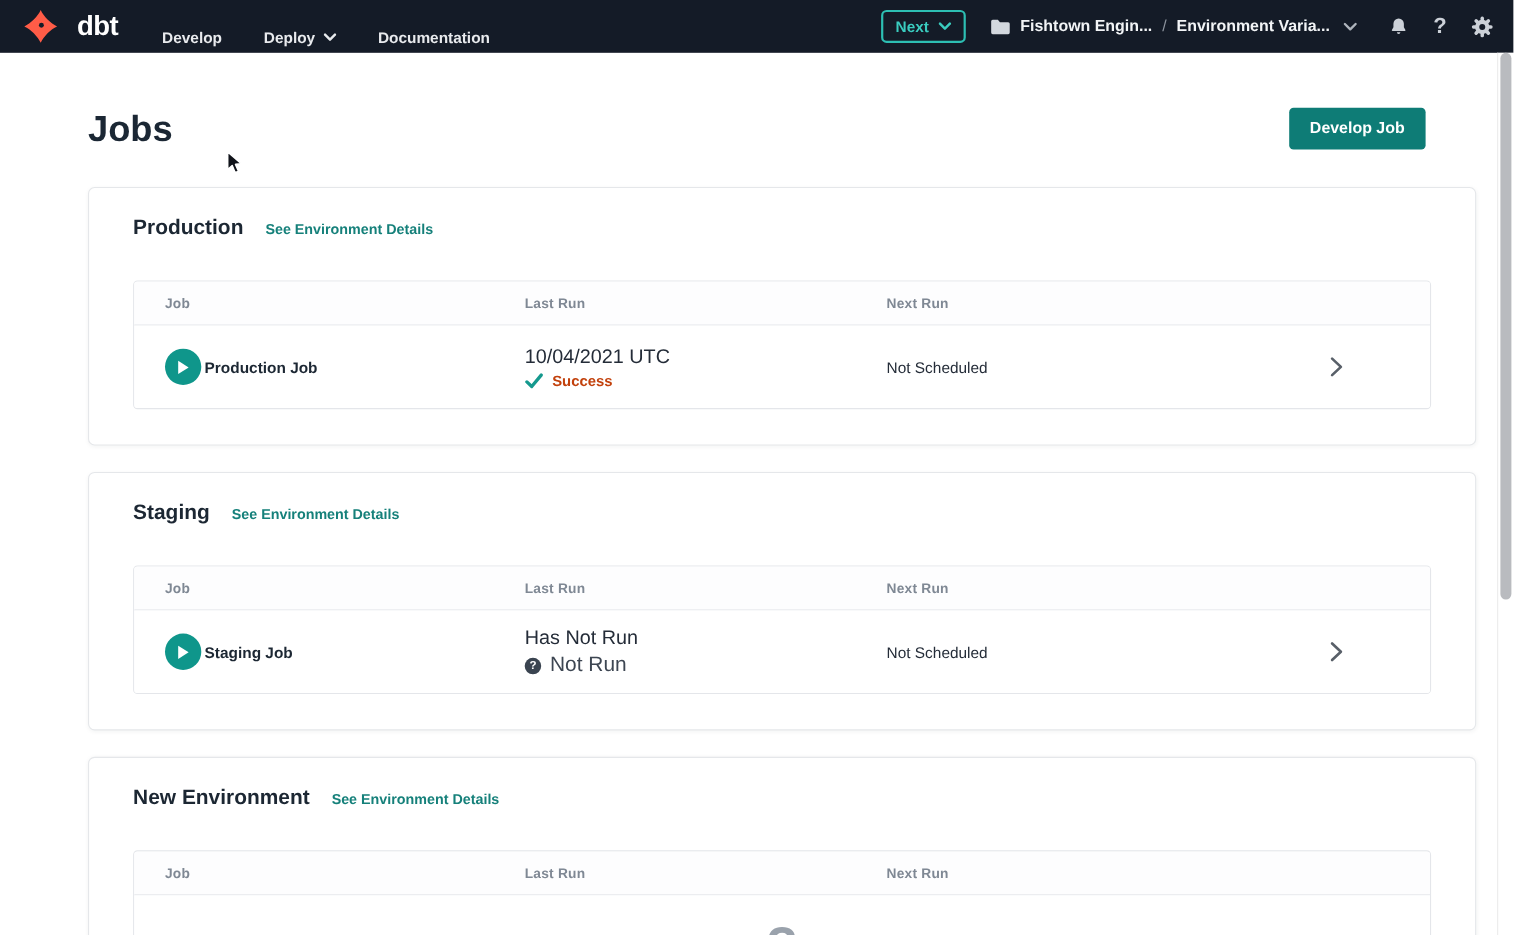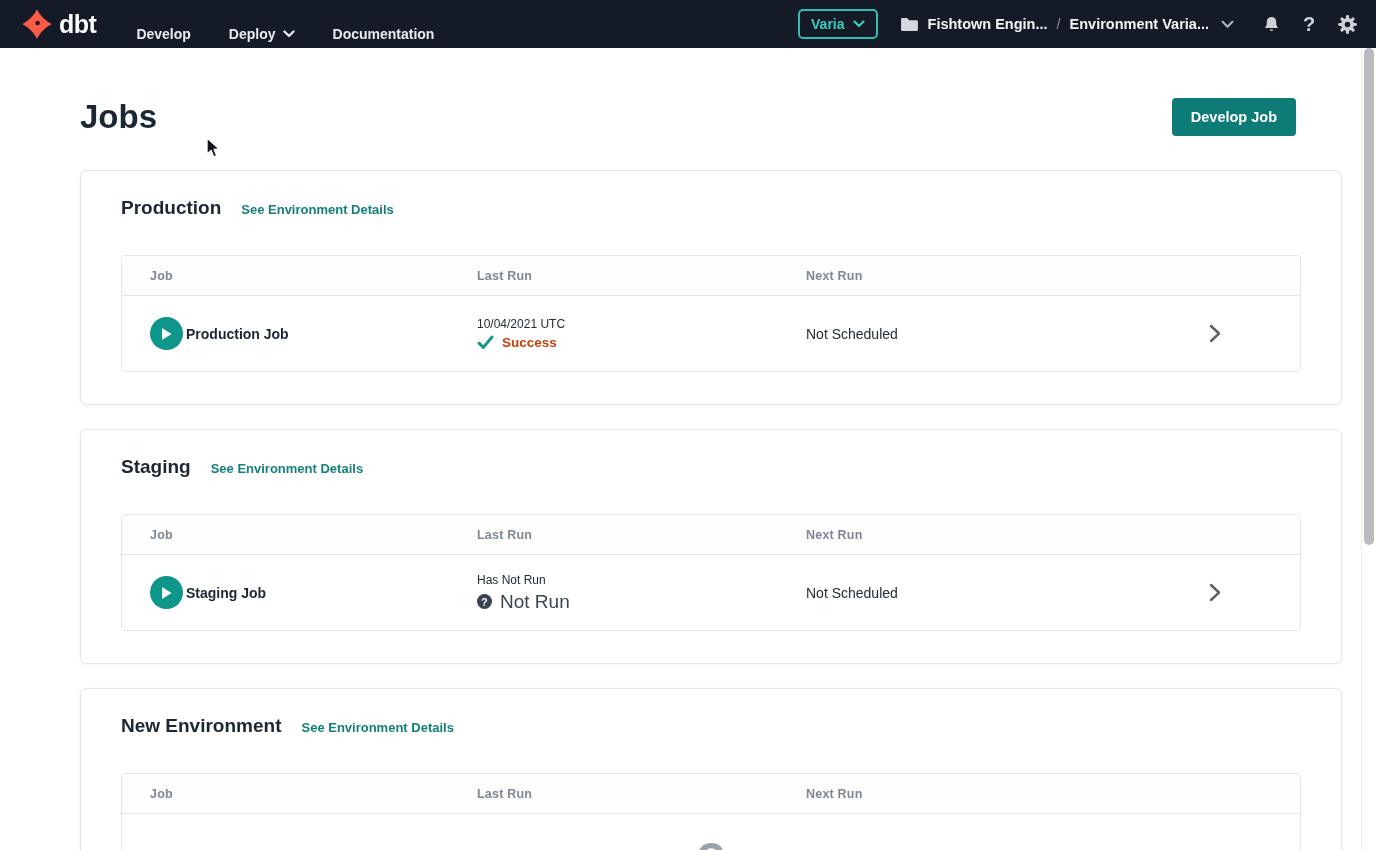--- a/index.html
+++ b/index.html
@@ -2,21 +2,21 @@
 <html><head>
 <meta charset="utf-8">
 <style>
   * { margin:0; padding:0; box-sizing:border-box; }
   html,body { width:1376px; height:850px; overflow:hidden; background:#fff;
     font-family:"Liberation Sans", sans-serif; }
 
   
   .topnav { position:relative; height:48px; background:#141b27; display:flex;
     align-items:center; padding:0 18px 0 20px; color:#e8eaed; }
-  .logo { display:flex; align-items:center; gap:5px; margin-right:40px; }
+  .logo { display:flex; align-items:center; gap:16px; margin-right:40px; }
   .logo-text { color:#fff; font-size:25px; font-weight:bold; letter-spacing:-0.5px; }
   .nav-menu { display:flex; align-items:center; gap:38px; }
   .nav-item { font-size:14px; font-weight:bold; color:#e8eaed; cursor:pointer;
     display:flex; align-items:center; gap:7px;margin-top:20px; }
   .nav-right { margin-left:auto; display:flex; align-items:center; gap:22px; }
   .beta-badge { display:flex; align-items:center; gap:8px; border:2px solid #2dbfb3;
     border-radius:5px; padding:5px 11px; color:#3accbf; font-size:14px; font-weight:bold;
     cursor:pointer; }
   .breadcrumb { display:flex; align-items:center; gap:9px; font-size:14.5px; font-weight:bold; cursor:pointer; }
   .crumb-sep { color:#8d949e; font-weight:normal; }
@@ -44,21 +44,21 @@
   .t-head { display:grid; grid-template-columns:327px 329px 1fr 90px; align-items:center;
     height:40px; padding:0 40px 0 28px; border-bottom:1px solid #e4e6ea; background:#fdfdfe; }
   .t-head .col { font-size:12.5px; font-weight:bold; color:#7f8894; letter-spacing:0.2px; }
   .t-row { display:grid; grid-template-columns:327px 329px 1fr 90px; align-items:center;
     height:75px; padding:0 40px 0 28px; background:#fff; cursor:pointer; }
   .job-cell { display:flex; align-items:center; gap:3px; }
   .play-btn { width:33px; height:33px; border-radius:50%; background:#0f968b; border:none;
     display:flex; align-items:center; justify-content:center; cursor:pointer; flex:none; }
   .job-name { font-size:14px; font-weight:bold; color:#1c2733; }
   .lastrun-cell { display:flex; flex-direction:column; gap:4px; }
-  .lr-line1 { font-size:12px; color:#242c38; }
+  .lr-line1 { font-size:18px; color:#242c38; }
   .lr-status { display:flex; align-items:center; gap:8px; }
   .status-text-success { font-size:13.5px; color:#c2410c;font-weight:bold; }
   .status-text-notrun { font-size:19px; color:#3d4652; }
   .q-circle { width:15px; height:15px; border-radius:50%; background:#3a4450; color:#fff;
     font-size:10.5px; font-weight:bold; display:flex; align-items:center; justify-content:center; flex:none; }
   .nextrun-cell { font-size:14px; color:#242c38; }
   .chev-cell { display:flex; justify-content:center; }
 
   .empty-row { height:120px; display:flex; justify-content:center; background:#fff; }
   .empty-q { margin-top:21px; font-size:47px; font-weight:bold; color:#9aa2ac; line-height:1; }
@@ -97,21 +97,21 @@
           </svg>
       </span>
     </div>
     <div class="nav-item">
       <span>Documentation</span>
     </div>
   </nav>
 
   <div class="nav-right">
     <div class="beta-badge">
-      <span>Varia</span>
+      <span>Next</span>
       <span style="display:flex;">
         <svg width="12" height="8" viewBox="0 0 12 8">
             <path d="M1.5 1.5 L6 6 L10.5 1.5" fill="none" stroke="#3accbf" stroke-width="2.2" stroke-linecap="round" stroke-linejoin="round"></path>
           </svg>
       </span>
     </div>
 
     <div class="breadcrumb">
       <span style="display:flex;">
         <svg width="19" height="15" viewBox="0 0 20 16">

